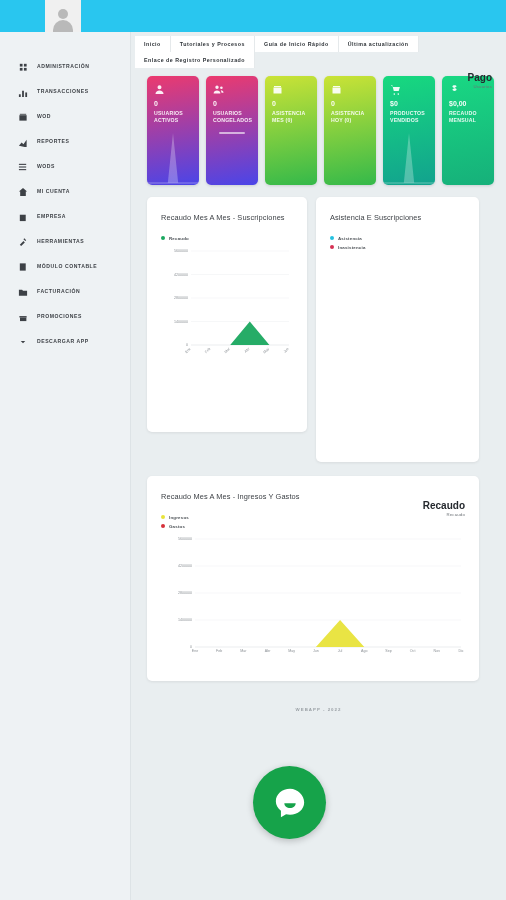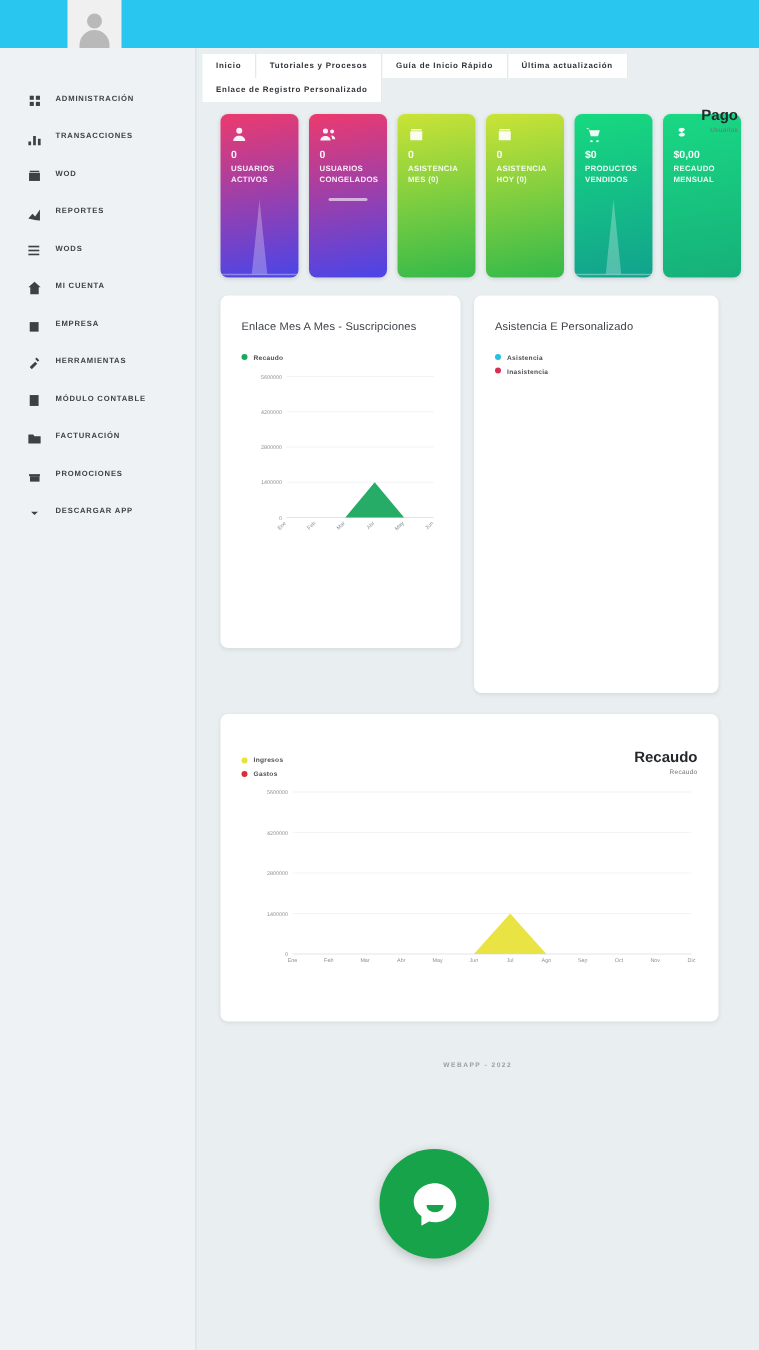--- a/index.html
+++ b/index.html
@@ -418,21 +418,21 @@
           </svg>
         </span>
         <div class="sc-val">$0,00</div>
         <div class="sc-lbl">RECAUDO MENSUAL</div>
       </div>
     </div>
 
   <div id="panel-row">
 
     <div id="panel-suscripciones" class="panel">
-      <div class="panel-title">Enlace Mes A Mes - Suscripciones</div>
+      <div class="panel-title">Recaudo Mes A Mes - Suscripciones</div>
       <div class="corner-kpi" style="top:40px;">
         <div class="k-big">Pago</div>
         <div class="k-sub">Usuarios</div>
       </div>
       <div class="legend">
           <div class="legend-row">
             <span class="legend-dot" style="background: rgb(26, 168, 95);"></span>
             <span class="legend-txt">Recaudo</span>
           </div>
         </div>
@@ -453,37 +453,38 @@
             <text class="xtick" transform="translate(49.6,102) rotate(-45)" text-anchor="end">Feb</text>
             <text class="xtick" transform="translate(69.2,102) rotate(-45)" text-anchor="end">Mar</text>
             <text class="xtick" transform="translate(88.80000000000001,102) rotate(-45)" text-anchor="end">Abr</text>
             <text class="xtick" transform="translate(108.4,102) rotate(-45)" text-anchor="end">May</text>
             <text class="xtick" transform="translate(128,102) rotate(-45)" text-anchor="end">Jun</text>
           </svg>
         </div>
     </div>
 
     <div id="panel-asistencia" class="panel">
-      <div class="panel-title">Asistencia E Personalizado</div>
+      <div class="panel-title">Asistencia E Suscripciones</div>
       <div class="legend">
           <div class="legend-row">
             <span class="legend-dot" style="background: rgb(36, 193, 224);"></span>
             <span class="legend-txt">Asistencia</span>
           </div>
           <div class="legend-row">
             <span class="legend-dot" style="background: rgb(214, 49, 84);"></span>
             <span class="legend-txt">Inasistencia</span>
           </div>
         </div>
       <div class="plot" style="height:170px;"></div>
     </div>
 
   </div>
 
   <div id="panel-ingresos" class="panel">
+    <div class="panel-title">Recaudo Mes A Mes - Ingresos Y Gastos</div>
     <div class="corner-kpi" style="top:24px;">
       <div class="k-big">Recaudo</div>
       <div class="k-sub">Recaudo</div>
     </div>
     <div class="legend">
         <div class="legend-row">
           <span class="legend-dot" style="background: rgb(232, 227, 58);"></span>
           <span class="legend-txt">Ingresos</span>
         </div>
         <div class="legend-row">

